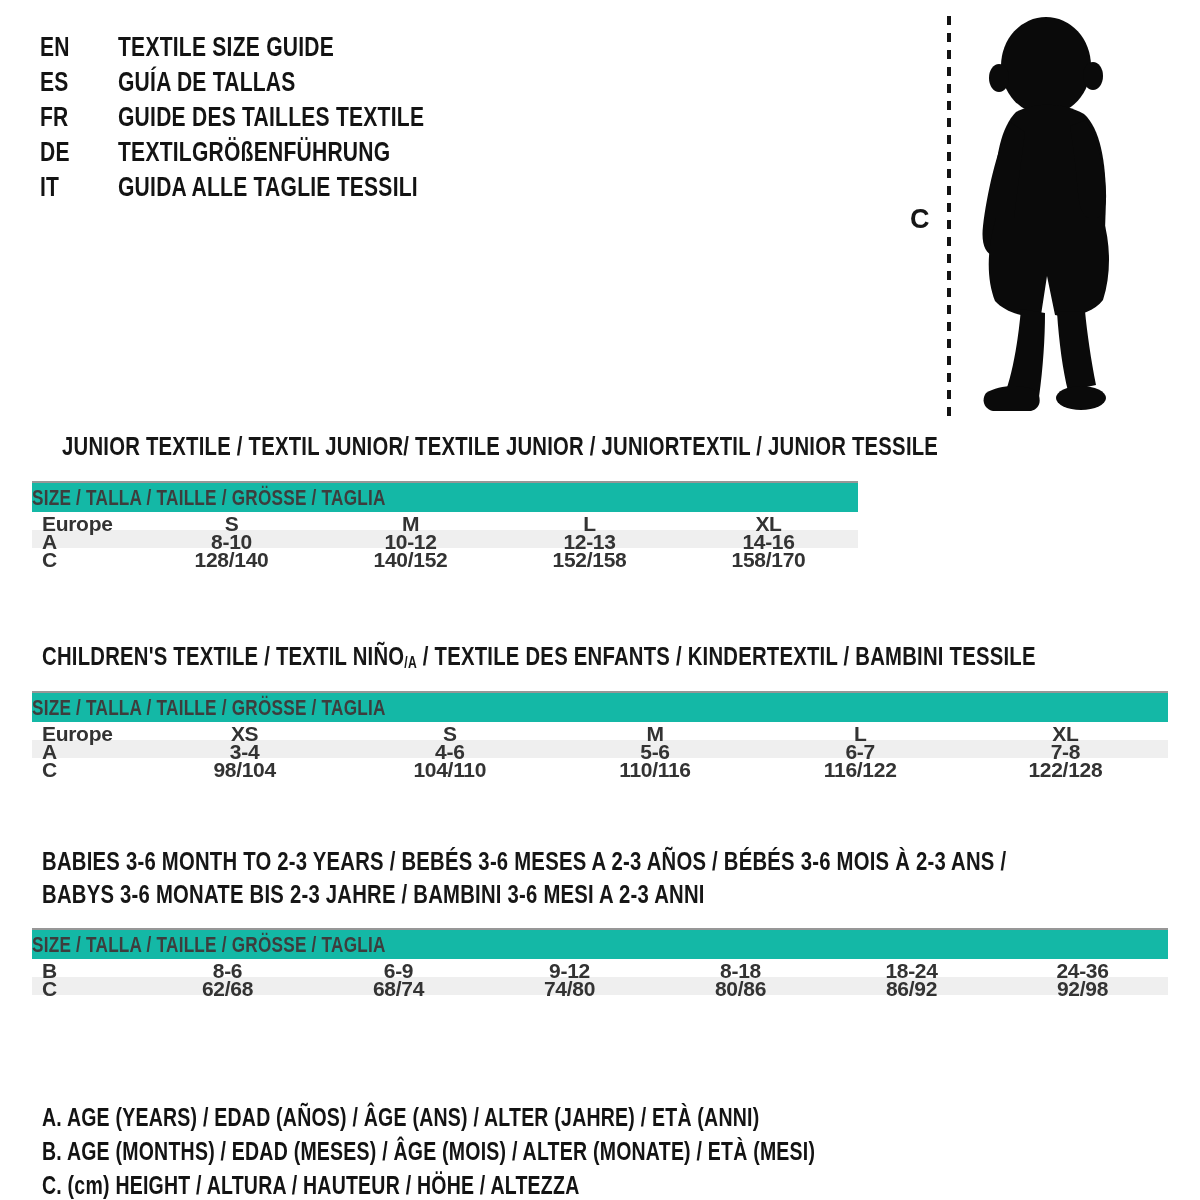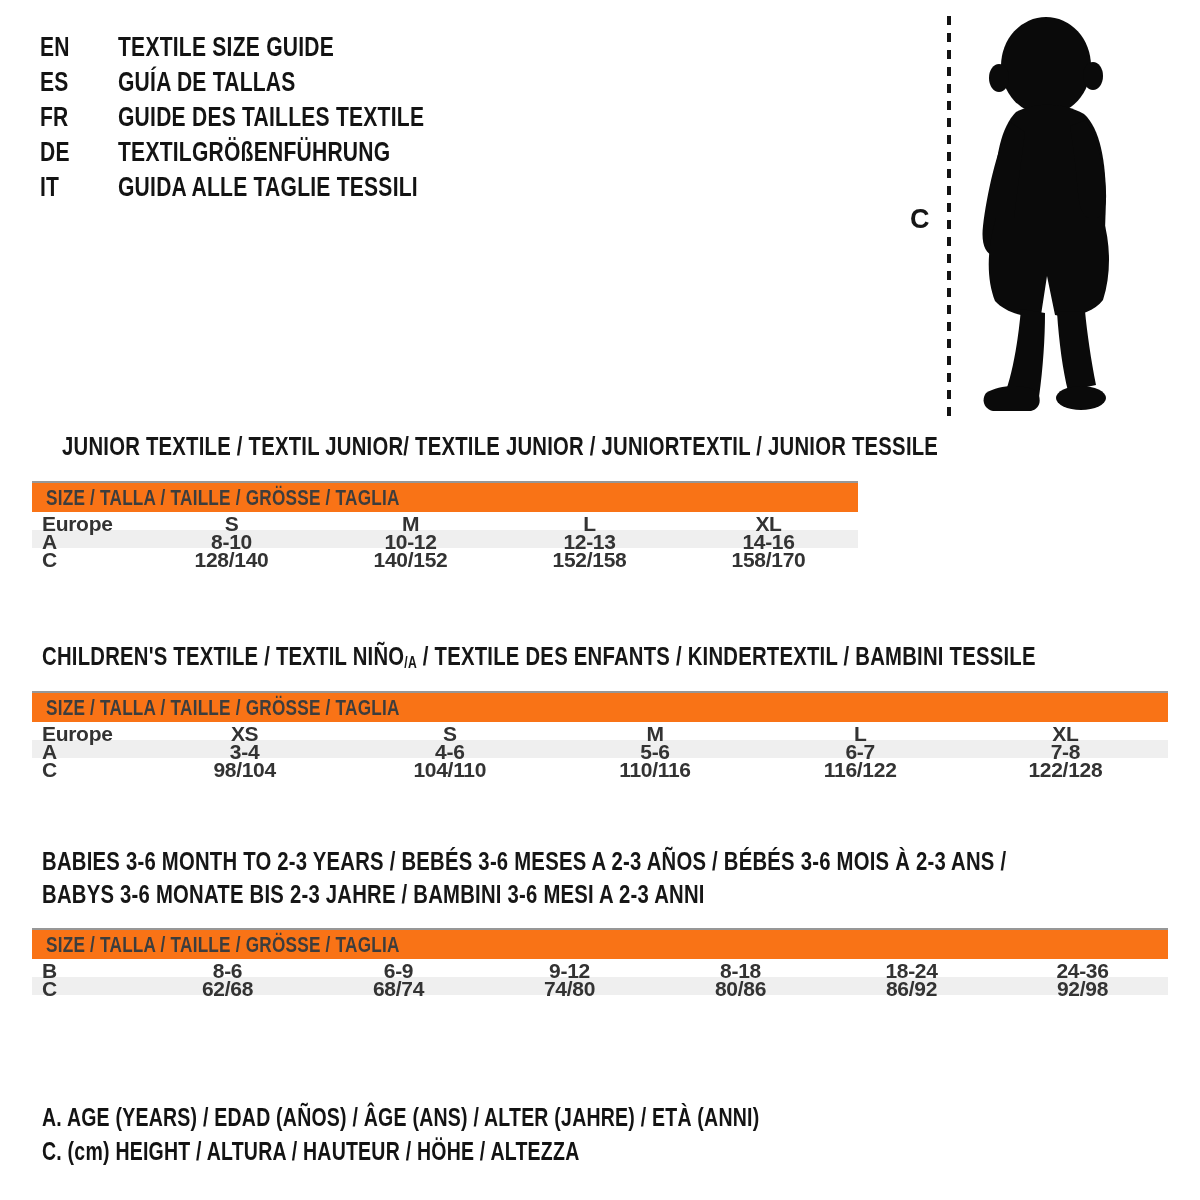--- a/index.html
+++ b/index.html
@@ -28,22 +28,22 @@
   #junior-title{left:42px;top:431px;margin-left:20px;}
   #children-title{left:42px;top:641px;}
   #babies-title{left:42px;top:845px;line-height:33px;}
   .sub-a{font-size:0.6em;vertical-align:-0.18em;}
   
   .table{left:32px;}
   #junior-table{top:481px;width:826px;}
   #children-table{top:691px;width:1136px;}
   #babies-table{top:928px;width:1136px;}
   .size-bar{
-    height:31px;background:#f97316;border-top:2px solid #979797;
-    display:flex;align-items:center;padding-left:14px;box-sizing:border-box;
+    height:31px;background:#14b8a6;border-top:2px solid #979797;
+    display:flex;align-items:center;padding-left:0;box-sizing:border-box;
   }
   .size-bar .cond{font-size:22px;color:#3d3d3d;}
   .trow{display:grid;height:18px;align-items:center;}
   .t4{grid-template-columns:110px repeat(4,1fr);}
   .t5{grid-template-columns:110px repeat(5,1fr);}
   .t6{grid-template-columns:110px repeat(6,1fr);}
   .trow span{font-size:21px;font-weight:bold;color:#333333;letter-spacing:-0.3px;}
   .row-label{padding-left:10px;text-align:left;}
   .tcell{text-align:center;}
   .shaded{background:#efefef;}
@@ -187,15 +187,18 @@
     <span class="tcell">86/92</span>
     <span class="tcell">92/98</span>
   </div>
 </div>
 
 <div class="abs legend">
   <div class="legend-line">
     <span class="cond">A. AGE (YEARS) / EDAD (AÑOS) / ÂGE (ANS) / ALTER (JAHRE) / ETÀ (ANNI)</span>
   </div>
   <div class="legend-line">
+    <span class="cond">B. AGE (MONTHS) / EDAD (MESES) / ÂGE (MOIS) / ALTER (MONATE) / ETÀ (MESI)</span>
+  </div>
+  <div class="legend-line">
     <span class="cond">C. (cm) HEIGHT / ALTURA / HAUTEUR / HÖHE / ALTEZZA</span>
   </div>
 </div>
 
 </body></html>

